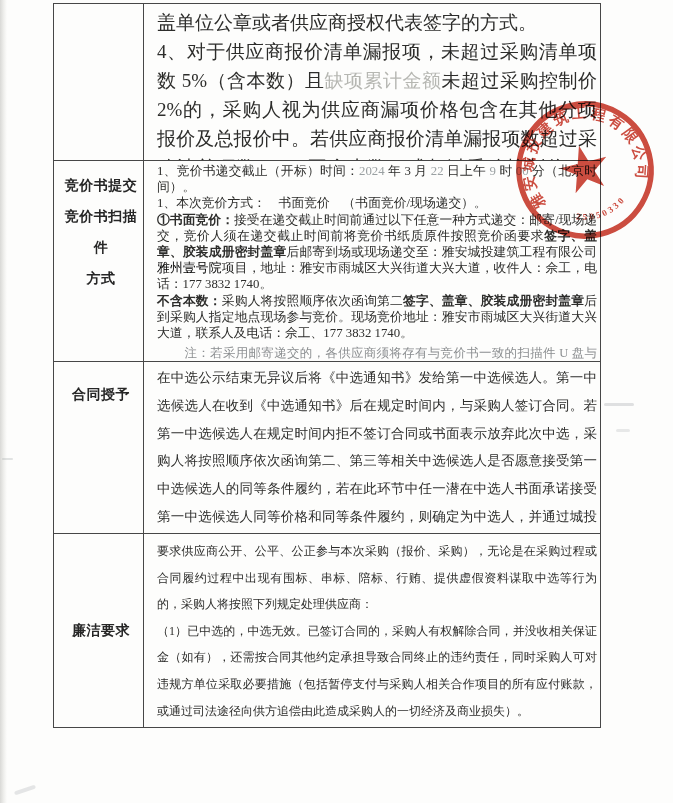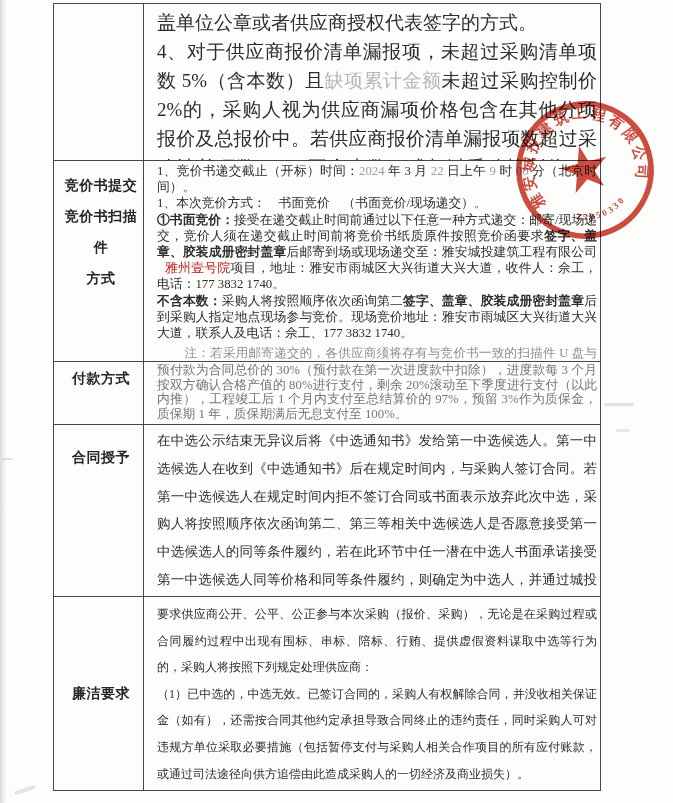--- a/index.html
+++ b/index.html
@@ -52,21 +52,21 @@
   tr.r4 .cellbox{height:168px;padding-top:2px;font-size:13.5px;line-height:27.8px;}
   
   tr.r5{height:194px;}
   tr.r5 th{vertical-align:middle;}
   tr.r5 .cellbox{height:188px;padding-top:4px;font-size:12px;line-height:26.6px;}
   
   .b{font-weight:bold;}
   .u{text-underline-offset:3px;text-decoration-thickness:1px;}
   .fill{color:#9aa0a2;}
   .ghost{color:#b6b7b2;}
-  .faint2{color:#b91c1c;margin-left:8px;}
+  .faint2{color:#000000;}
   
   .seal{
     position:absolute;left:510px;top:95px;width:150px;height:150px;
     transform:rotate(-14deg);mix-blend-mode:multiply;opacity:.9;
     pointer-events:none;
   }
 </style>
 </head>
 <body>
 
@@ -96,28 +96,20 @@
         <td>
           <div class="cellbox">
             <p><span>1、竞价书递交截止（开标）时间：</span><span class="fill">2024</span><span> 年 3 月 </span><span class="fill">22</span><span> 日上午 </span><span class="fill">9</span><span> 时 </span><span class="fill">00</span><span> 分（北京时间）。</span></p>
             <p><span>1、本次竞价方式：</span><span class="u">　书面竞价　</span><span>（书面竞价/现场递交）。</span></p>
             <p><span class="b">①书面竞价：</span><span>接受在递交截止时间前通过以下任意一种方式递交：</span><span class="u">邮寄/现场递交</span><span>，竞价人须在递交截止时间前将竞价书纸质原件按照竞价函要求</span><span class="b">签字、盖章、胶装成册密封盖章</span><span>后邮寄到场或现场递交至：雅安城投建筑工程有限公司</span><span class="u faint2">雅州壹号院</span><span>项目，地址：</span><span class="u">雅安市雨城区大兴街道大兴大道</span><span>，收件人：</span><span class="u">佘工</span><span>，电话：</span><span class="u">177 3832 1740</span><span>。</span></p>
             <p><span class="b">不含本数：</span><span>采购人将按照顺序依次函询第二</span><span class="b">签字、盖章、胶装成册密封盖章</span><span>后到采购人指定地点现场参与竞价。现场竞价地址：</span><span class="u">雅安市雨城区大兴街道大兴大道</span><span>，联系人及电话：</span><span class="u">佘工、177 3832 1740</span><span>。</span></p>
             <p class="note"><span>注：若采用邮寄递交的，各供应商须将存有与竞价书一致的扫描件 U 盘与竞价书一并封装后进行递交；若为现场递交的，竞价书扫描件 U 盘可单独交由采购人现场拷贝后予以归还（竞价书应提供全套盖章 PDF 扫描件）。</span></p>
           </div>
         </td>
       </tr>
-      <tr class="r3">
-        <th>付款方式</th>
-        <td>
-          <div class="cellbox">
-            <p><span>预付款为合同总价的 30%（预付款在第一次进度款中扣除），进度款每 3 个月按双方确认合格产值的 80%进行支付，剩余 20%滚动至下季度进行支付（以此内推），工程竣工后 1 个月内支付至总结算价的</span><span class="u"> 97%</span><span>，预留 3%作为质保金，质保期 1 年，质保期满后无息支付至 100%。</span></p>
-          </div>
-        </td>
-      </tr>
       <tr class="r4">
         <th>合同授予</th>
         <td>
           <div class="cellbox">
             <p><span>在中选公示结束无异议后将《中选通知书》发给第一中选候选人。第一中选候选人在收到《中选通知书》后在规定时间内，与采购人签订合同。若第一中选候选人在规定时间内拒不签订合同或书面表示放弃此次中选，采购人将按照顺序依次函询第二、第三等相关中选候选人是否愿意接受第一中选候选人的同等条件履约，若在此环节中任一潜在中选人书面承诺接受第一中选候选人同等价格和同等条件履约，则确定为中选人，并通过城投公司官网发布公示。</span></p>
           </div>
         </td>
       </tr>
       <tr class="r5">
         <th>廉洁要求</th>

